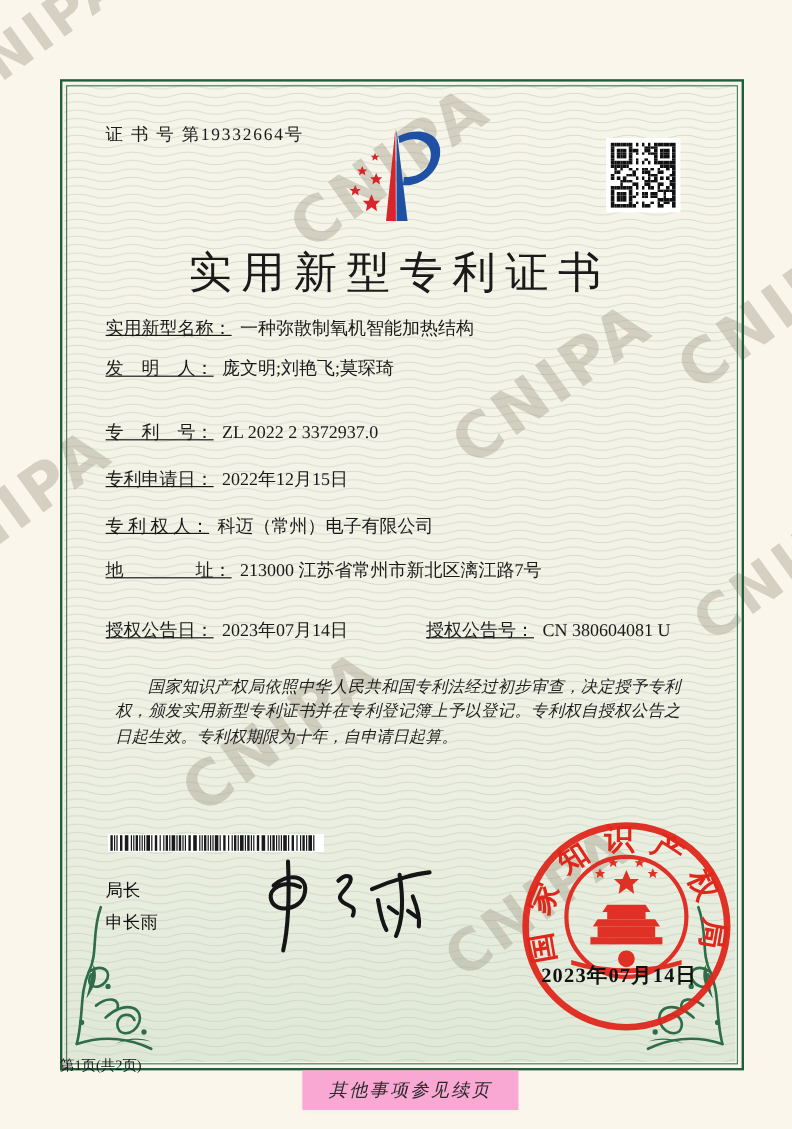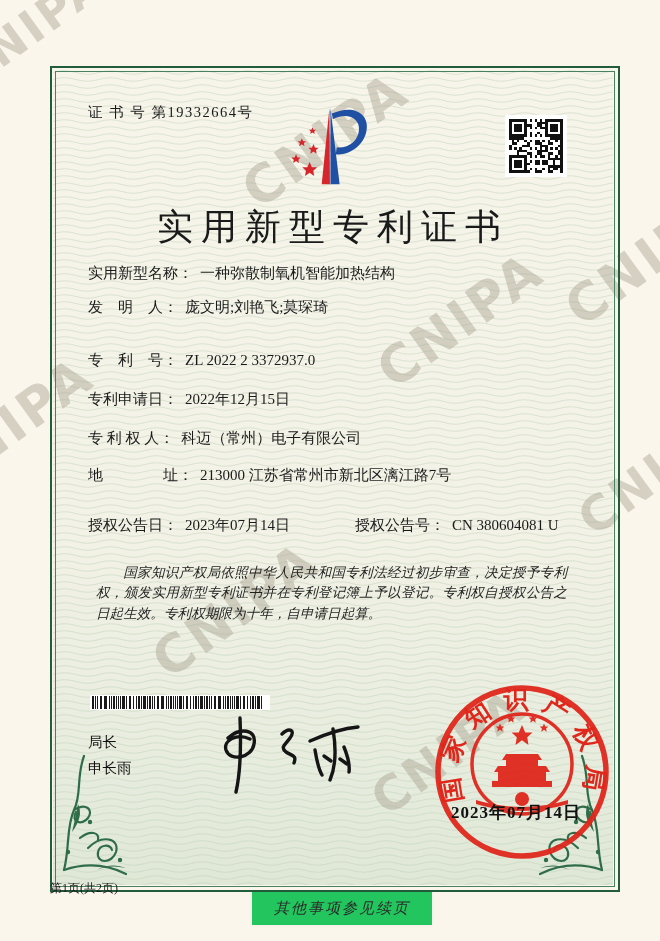--- a/index.html
+++ b/index.html
@@ -46,21 +46,21 @@
   #qr-grid{width:54px;height:54px;display:grid;
     grid-template-columns:repeat(21,1fr);grid-template-rows:repeat(21,1fr);}
   #qr-grid div.on{background:#111;}
   .title{
     left:50px;top:203px;width:566px;text-align:center;z-index:4;
     font-size:36px;font-weight:normal;letter-spacing:8px;
   }
 
   
   .frow{left:88px;z-index:4;font-size:15px;white-space:nowrap;}
-  .frow .lab{display:inline-block;}
+  .frow .lab{display:inline-block;text-decoration:underline;}
   .frow .val{margin-left:7px;}
   .grant2{position:absolute;left:267px;top:0;white-space:nowrap;}
 
   
   .legal{
     left:80px;top:547px;width:503px;z-index:4;
     font-size:13.6px;line-height:20.4px;text-align:justify;
     font-style:italic;color:#1f1f1f;
   }
   .legal p{margin:16px;text-indent:2em;}
@@ -74,21 +74,21 @@
   .signer{left:88px;z-index:4;font-family:"Liberation Sans","DejaVu Sans",sans-serif;
     font-size:14.5px;color:#111;}
   .sig-svg{left:190px;top:714px;z-index:4;}
 
   
   .seal{left:434px;top:684px;z-index:5;}
 
   
   .page-ind{left:50px;top:880px;width:566px;text-align:left;font-size:12px;z-index:4;}
   .note{
-    left:252px;top:892px;z-index:4;background:#22c55e;
+    left:252px;top:892px;z-index:4;background:#f9a8d4;
     padding:7px 22px;font-size:15px;font-style:italic;color:#2a2a2a;
     letter-spacing:2px;box-shadow:0 0 4px rgba(0,0,0,0.05);
   }
 
   .corner{z-index:3;}
 </style>
 </head>
 <body>
 
 <div class="frame-bg">

